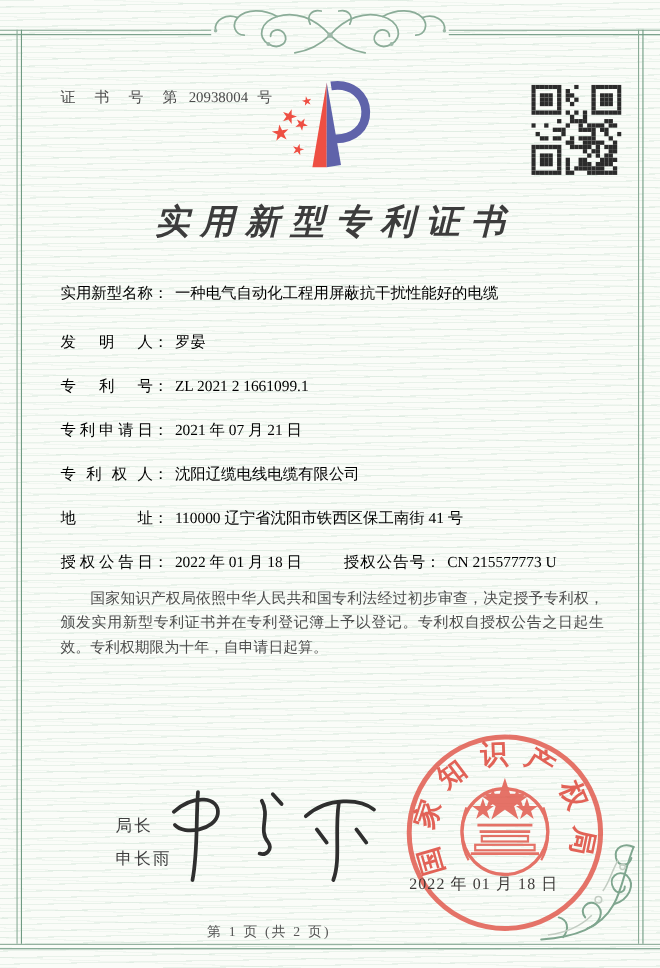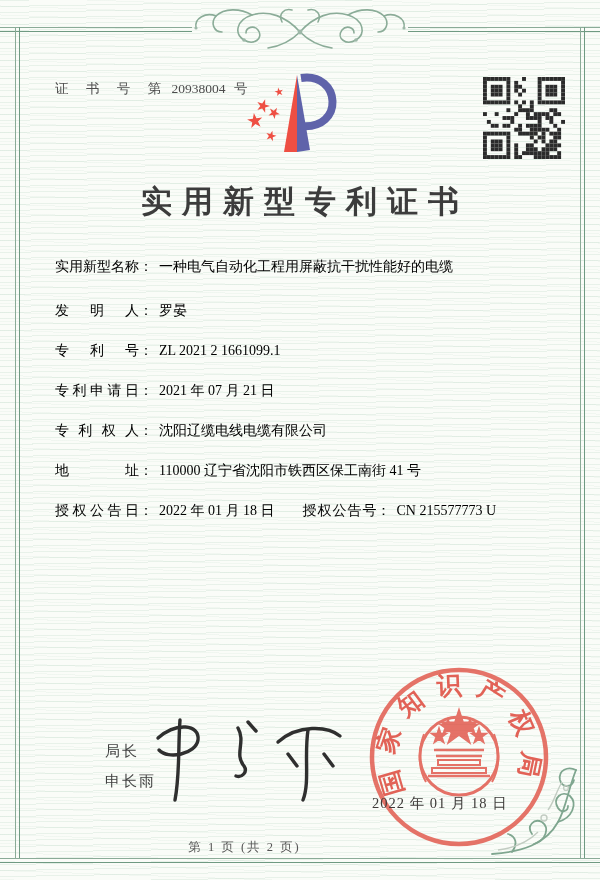--- a/index.html
+++ b/index.html
@@ -38,34 +38,34 @@
 
   .cert-no{position:absolute;left:55px;top:80px;font-size:13.5px;color:#4c4c4c;z-index:2;}
   .cert-no .lbl{letter-spacing:7px;}
   .cert-no .suffix{margin-left:5px;}
 
   .logo{position:absolute;left:228px;top:70px;z-index:2;}
   .qr{position:absolute;left:483px;top:77px;z-index:2;}
 
   .title{
     position:absolute;left:0;top:181px;width:600px;text-align:center;
-    font-size:31px;letter-spacing:10px;text-indent:10px;color:#3c3c3c;font-weight:600;z-index:2;
+    font-size:31px;letter-spacing:10px;text-indent:10px;color:#3c3c3c;font-weight:600;z-index:2;font-style:italic;
   }
 
   .field-row{position:absolute;left:55px;font-size:14px;color:#000000;white-space:nowrap;z-index:2;}
   .field-label{display:inline-block;width:84px;text-align:justify;text-align-last:justify;vertical-align:bottom;}
   .field-colon{margin-right:6px;}
   .row-1{top:258px;}
   .row-2{top:302px;}
   .row-3{top:342px;}
   .row-4{top:382px;}
   .row-5{top:422px;}
   .row-6{top:462px;}
   .row-7{top:502px;}
-  .grant-no{margin-left:28px;}
+  .grant-no{margin-left:38px;}
   .grant-no .field-label{width:74px;}
 
   .paragraphs{position:absolute;left:55px;top:533px;width:494px;z-index:2;}
   .paragraphs p{
     margin:0;font-size:13.5px;line-height:1.65;text-indent:2em;
     color:#4c4c4c;text-align:justify;
   }
 
   .officer{position:absolute;left:62px;top:736px;font-size:15px;color:#3f3f3f;line-height:2.0;z-index:2;letter-spacing:2px;margin-left:43px;}
   .signature{position:absolute;left:142px;top:708px;z-index:2;}
@@ -381,20 +381,21 @@
   <span class="field-label">专利权人</span><span class="field-colon">：</span><span>沈阳辽缆电线电缆有限公司</span>
 </div>
 <div class="field-row row-6">
   <span class="field-label">地址</span><span class="field-colon">：</span><span>110000 辽宁省沈阳市铁西区保工南街 41 号</span>
 </div>
 <div class="field-row row-7">
   <span><span class="field-label">授权公告日</span><span class="field-colon">：</span><span>2022 年 01 月 18 日</span></span><span class="grant-no"><span class="field-label">授权公告号</span><span class="field-colon">：</span><span>CN 215577773 U</span></span>
 </div>
 
 <div class="paragraphs">
+  <p>国家知识产权局依照中华人民共和国专利法经过初步审查，决定授予专利权，颁发实用新型专利证书并在专利登记簿上予以登记。专利权自授权公告之日起生效。专利权期限为十年，自申请日起算。</p>
 </div>
 
 <div class="officer">
   <div>局长</div>
   <div>申长雨</div>
 </div>
 
 <div class="signature">
   <svg width="210" height="100" viewBox="0 0 210 100">
     <g stroke="#2f2f2f" stroke-width="3.4" fill="none" stroke-linecap="round" stroke-linejoin="round">

